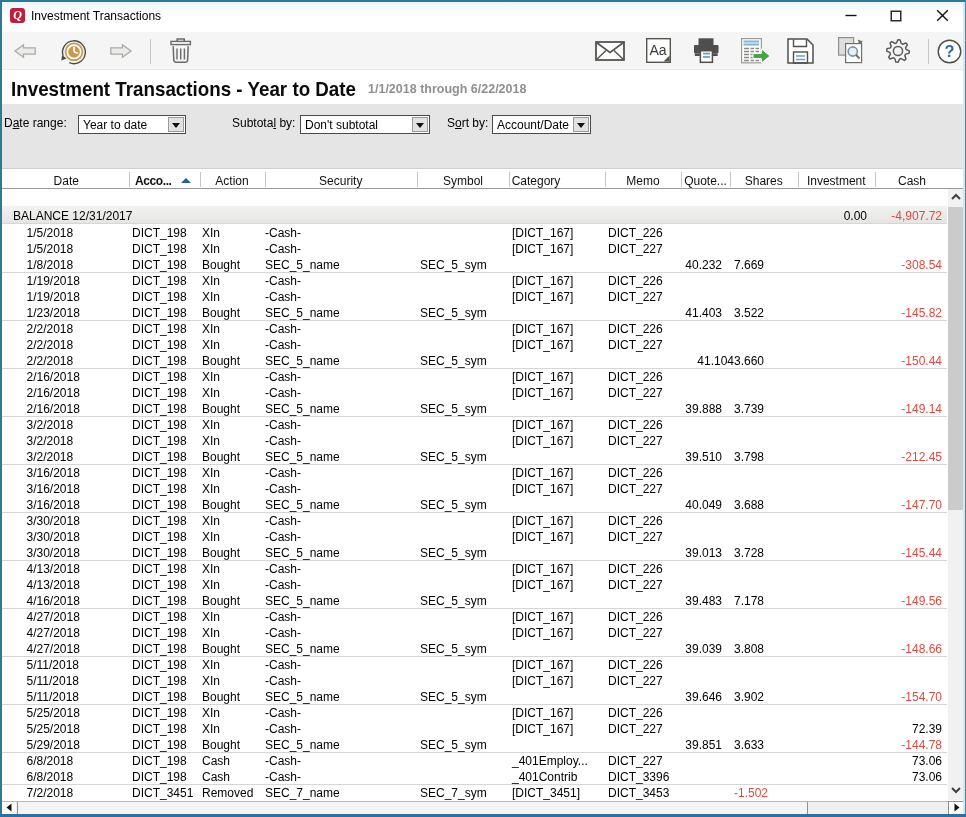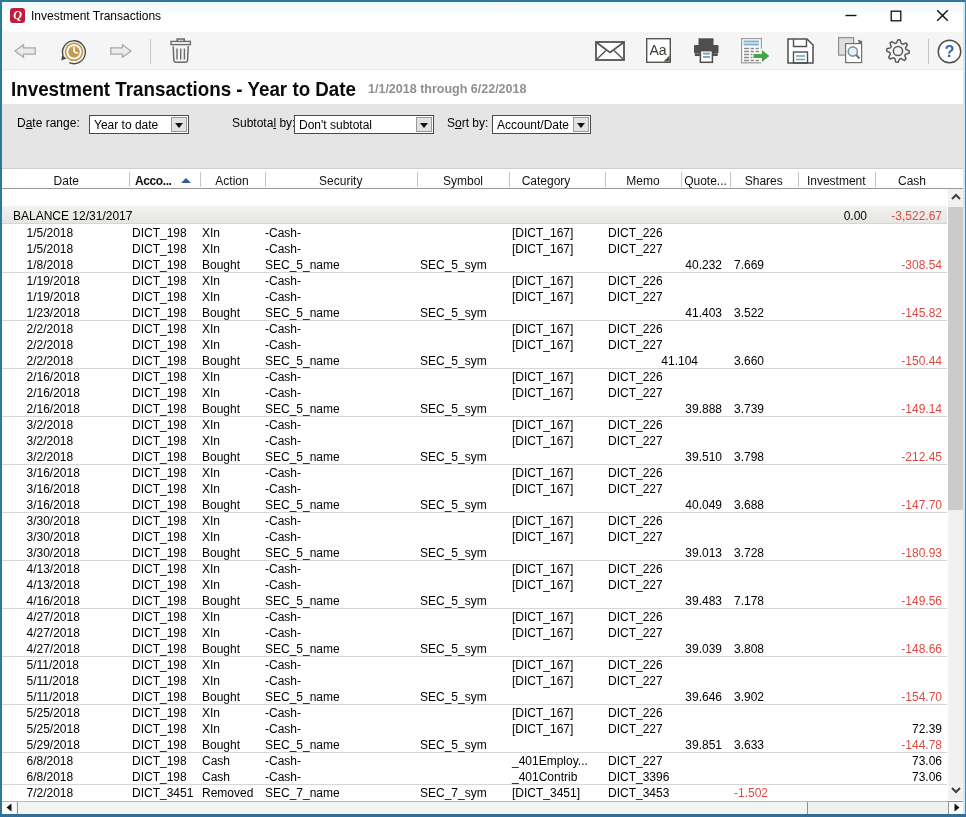--- a/index.html
+++ b/index.html
@@ -157,45 +157,45 @@
 <svg class="abs" style="left:937px;top:38.5px" width="25" height="25" viewBox="0 0 26 26">
  <circle cx="13" cy="13" r="11.7" fill="#fff" stroke="#4d4d4b" stroke-width="1.5"></circle>
  <text x="13" y="19" font-size="17" font-weight="bold" fill="#3465a8" text-anchor="middle" font-family="Liberation Sans">?</text>
 </svg>
 
 <div class="abs" id="headband"></div>
 <span class="abs" id="h1">Investment Transactions - Year to Date</span>
 <span class="abs" id="h1sub">1/1/2018 through 6/22/2018</span>
 
 <div class="abs" id="filters">
- <span class="flabel" style="left:15px">D<u>a</u>te range:</span>
- <div class="combo" style="left:87px;width:100px">
+ <span class="flabel" style="left:2px">D<u>a</u>te range:</span>
+ <div class="combo" style="left:76px;width:108px">
       <span class="tx">Year to date</span>
       <span class="btn"></span>
     </div>
  <span class="flabel" style="left:230px">Subtota<u>l</u> by:</span>
- <div class="combo" style="left:292px;width:140px">
+ <div class="combo" style="left:298px;width:130px">
       <span class="tx">Don't subtotal</span>
       <span class="btn"></span>
     </div>
  <span class="flabel" style="left:445px">S<u>o</u>rt by:</span>
  <div class="combo" style="left:490px;width:99px">
       <span class="tx">Account/Date</span>
       <span class="btn"></span>
     </div>
 </div>
 
 <div class="abs" id="thead">
     <span class="h" style="left:2px;width:124.5px">Date</span>
     <span class="h b" style="left:133px">Acco...</span>
     <span class="sortup" style="left:179px"></span>
     <span class="h" style="left:197.5px;width:65.0px">Action</span>
     <span class="h" style="left:262.5px;width:152.5px">Security</span>
     <span class="h" style="left:415px;width:92px">Symbol</span>
-    <span class="h" style="left:496px;width:96px">Category</span>
+    <span class="h" style="left:486px;width:96px">Category</span>
     <span class="h" style="left:603px;width:76px">Memo</span>
     <span class="h" style="left:679px;width:49px">Quote...</span>
     <span class="h" style="left:728px;width:67.5px">Shares</span>
     <span class="h" style="left:795.5px;width:77.5px">Investment</span>
     <span class="h" style="left:873px;width:74px">Cash</span>
     <i class="vsep" style="left:126.5px"></i>
     <i class="vsep" style="left:197.5px"></i>
     <i class="vsep" style="left:262.5px"></i>
     <i class="vsep" style="left:415px"></i>
     <i class="vsep" style="left:507px"></i>
@@ -203,21 +203,21 @@
     <i class="vsep" style="left:679px"></i>
     <i class="vsep" style="left:728px"></i>
     <i class="vsep" style="left:795.5px"></i>
     <i class="vsep" style="left:873px"></i>
   </div>
 <div class="abs" id="theadline"></div>
 
 <div class="abs" id="balrow">
  <span style="left:11px">BALANCE 12/31/2017</span>
  <span style="left:745px;width:120px;text-align:right">0.00</span>
- <span class="red" style="left:820px;width:120px;text-align:right">-3,522.67</span>
+ <span class="red" style="left:820px;width:120px;text-align:right">-4,907.72</span>
 </div>
 <div class="row" style="top:225px">
     <span class="c" style="left:24.5px">1/5/2018</span>
     <span class="c" style="left:130px">DICT_198</span>
     <span class="c" style="left:200px">XIn</span>
     <span class="c" style="left:263px">-Cash-</span>
     <span class="c" style="left:510px">[DICT_167]</span>
     <span class="c" style="left:606px">DICT_226</span>
   </div>
 <div class="row" style="top:241px">
@@ -279,21 +279,21 @@
     <span class="c" style="left:263px">-Cash-</span>
     <span class="c" style="left:510px">[DICT_167]</span>
     <span class="c" style="left:606px">DICT_227</span>
   </div>
 <div class="row gend" style="top:353px">
     <span class="c" style="left:24.5px">2/2/2018</span>
     <span class="c" style="left:130px">DICT_198</span>
     <span class="c" style="left:200px">Bought</span>
     <span class="c" style="left:263px">SEC_5_name</span>
     <span class="c" style="left:418px">SEC_5_sym</span>
-    <span class="c r" style="left:576px;width:120px">41.104</span>
+    <span class="c r" style="left:612px;width:120px">41.104</span>
     <span class="c" style="left:732px">3.660</span>
     <span class="c r red" style="left:820px;width:120px">-150.44</span>
   </div>
 <div class="row" style="top:369px">
     <span class="c" style="left:24.5px">2/16/2018</span>
     <span class="c" style="left:130px">DICT_198</span>
     <span class="c" style="left:200px">XIn</span>
     <span class="c" style="left:263px">-Cash-</span>
     <span class="c" style="left:510px">[DICT_167]</span>
     <span class="c" style="left:606px">DICT_226</span>
@@ -385,21 +385,21 @@
     <span class="c" style="left:606px">DICT_227</span>
   </div>
 <div class="row gend" style="top:545px">
     <span class="c" style="left:24.5px">3/30/2018</span>
     <span class="c" style="left:130px">DICT_198</span>
     <span class="c" style="left:200px">Bought</span>
     <span class="c" style="left:263px">SEC_5_name</span>
     <span class="c" style="left:418px">SEC_5_sym</span>
     <span class="c r" style="left:600px;width:120px">39.013</span>
     <span class="c" style="left:732px">3.728</span>
-    <span class="c r red" style="left:820px;width:120px">-180.93</span>
+    <span class="c r red" style="left:820px;width:120px">-145.44</span>
   </div>
 <div class="row" style="top:561px">
     <span class="c" style="left:24.5px">4/13/2018</span>
     <span class="c" style="left:130px">DICT_198</span>
     <span class="c" style="left:200px">XIn</span>
     <span class="c" style="left:263px">-Cash-</span>
     <span class="c" style="left:510px">[DICT_167]</span>
     <span class="c" style="left:606px">DICT_226</span>
   </div>
 <div class="row" style="top:577px">

